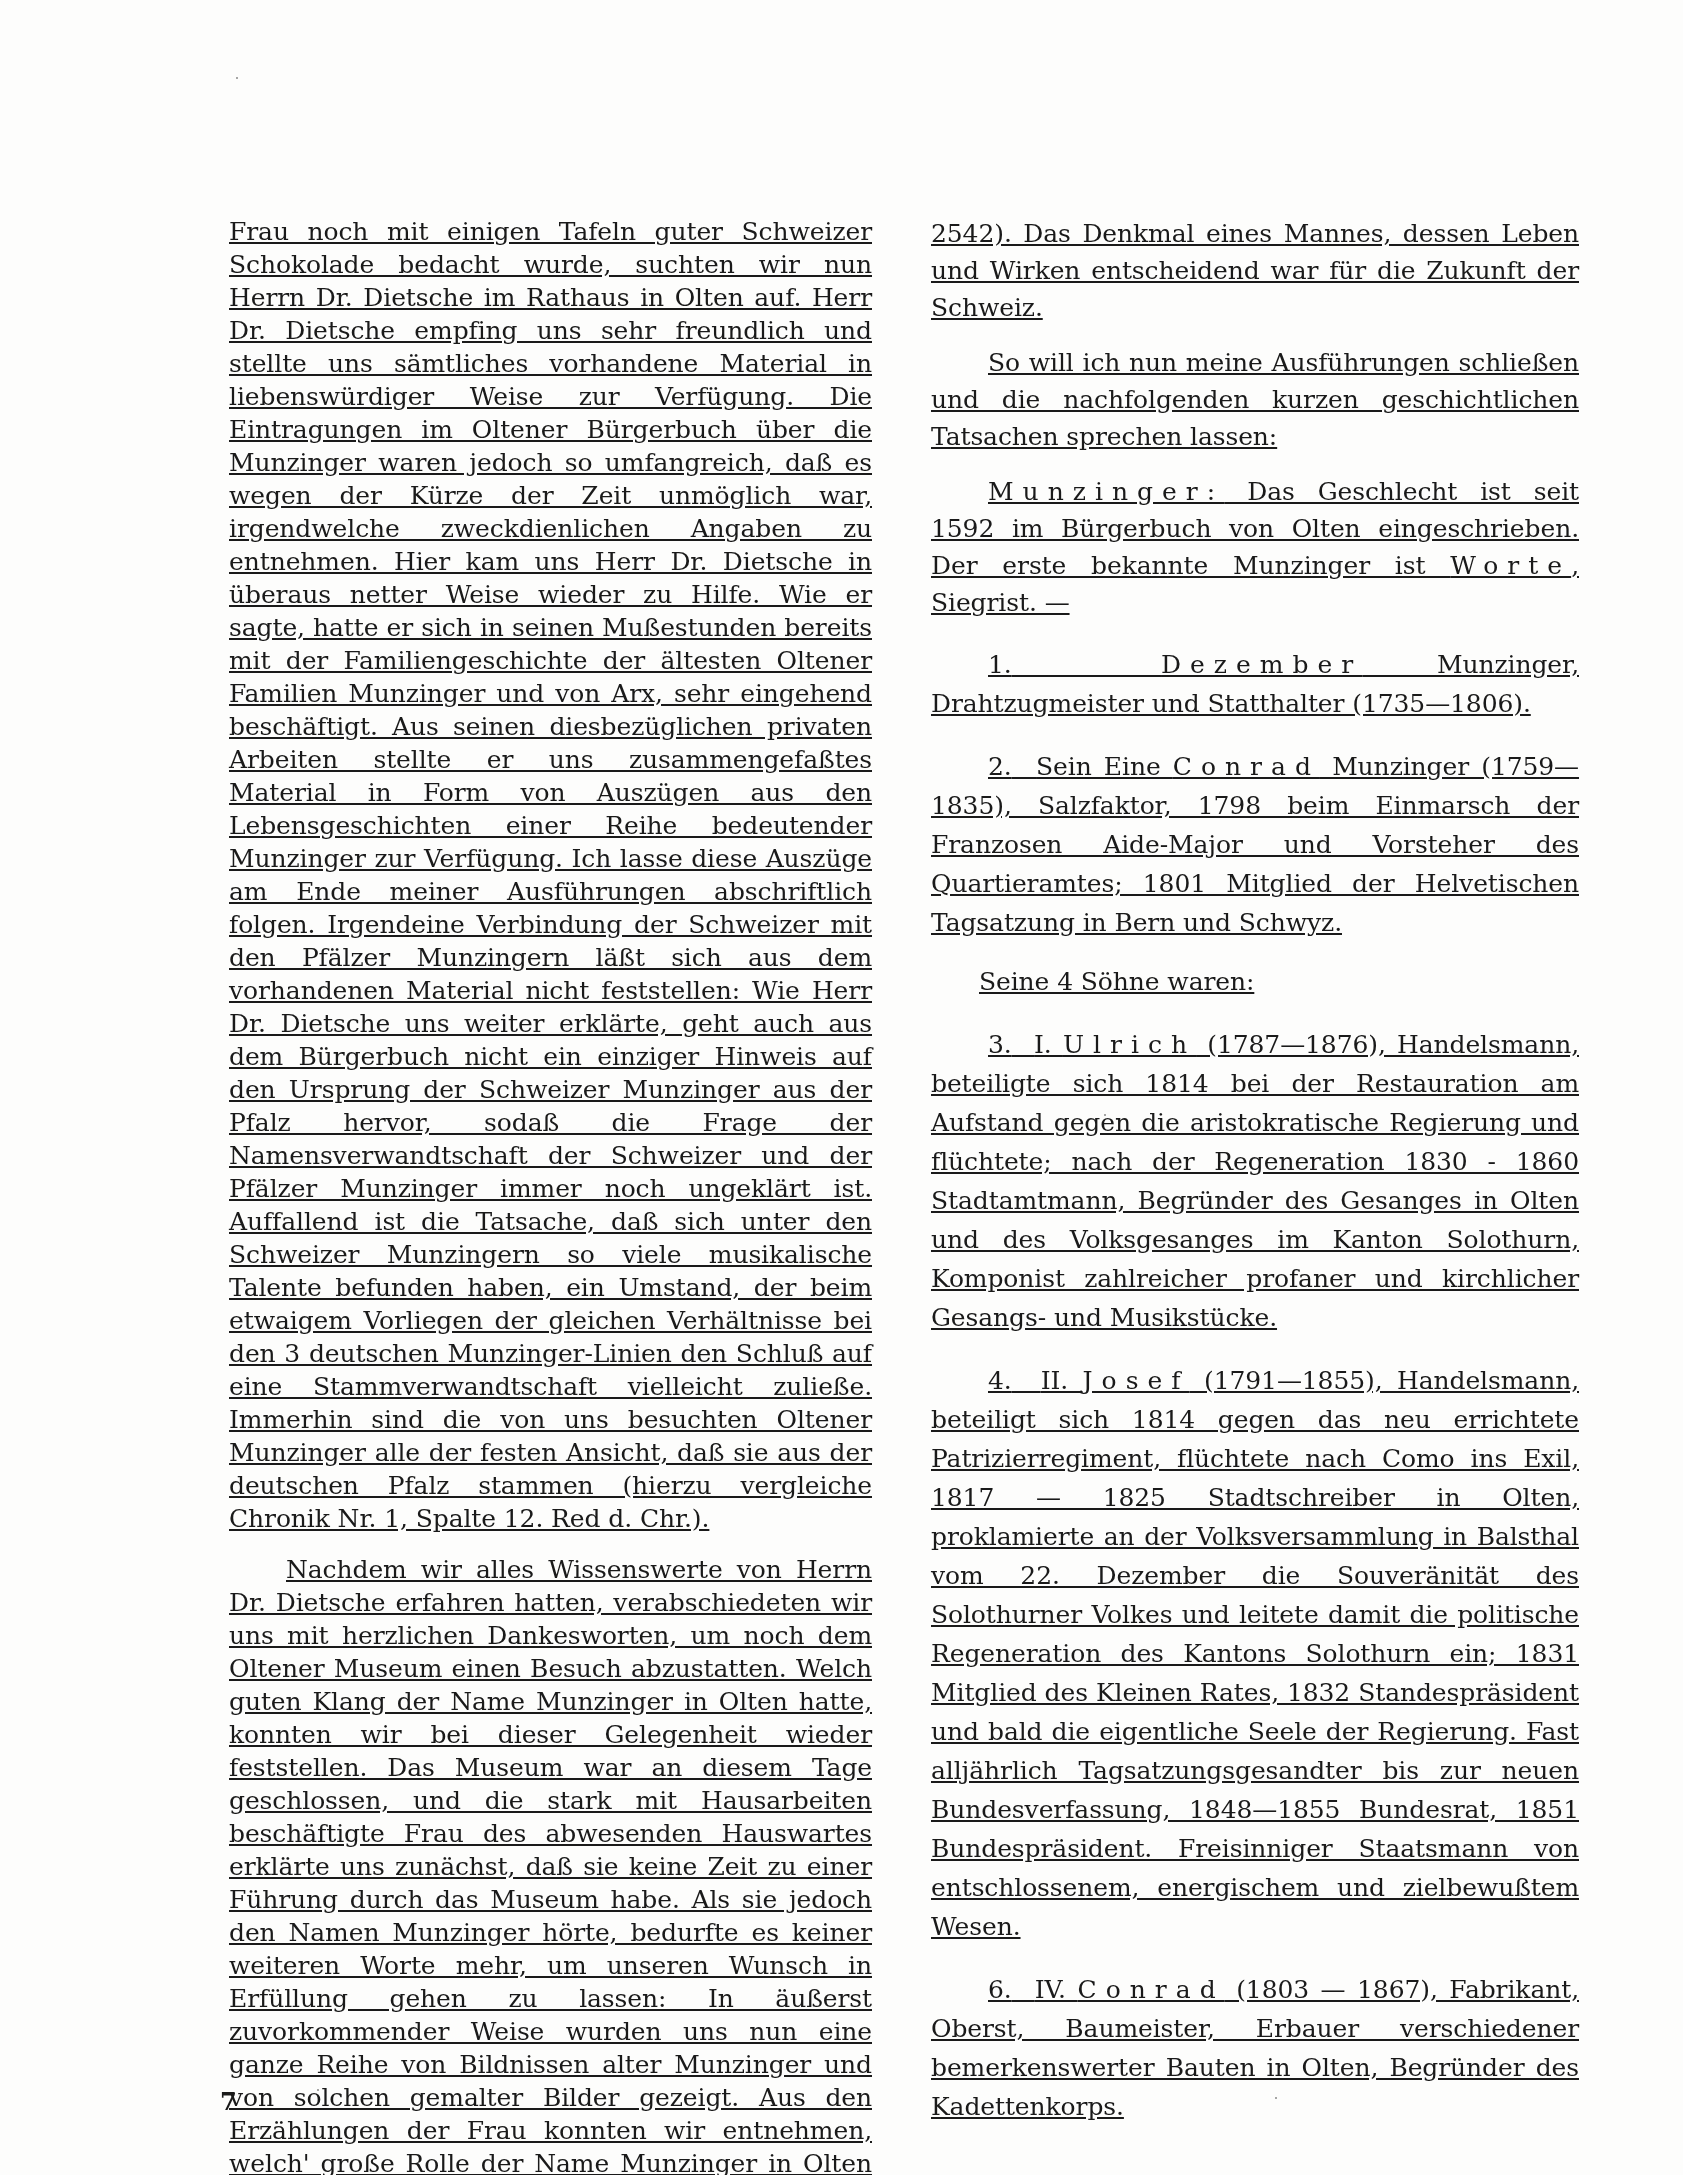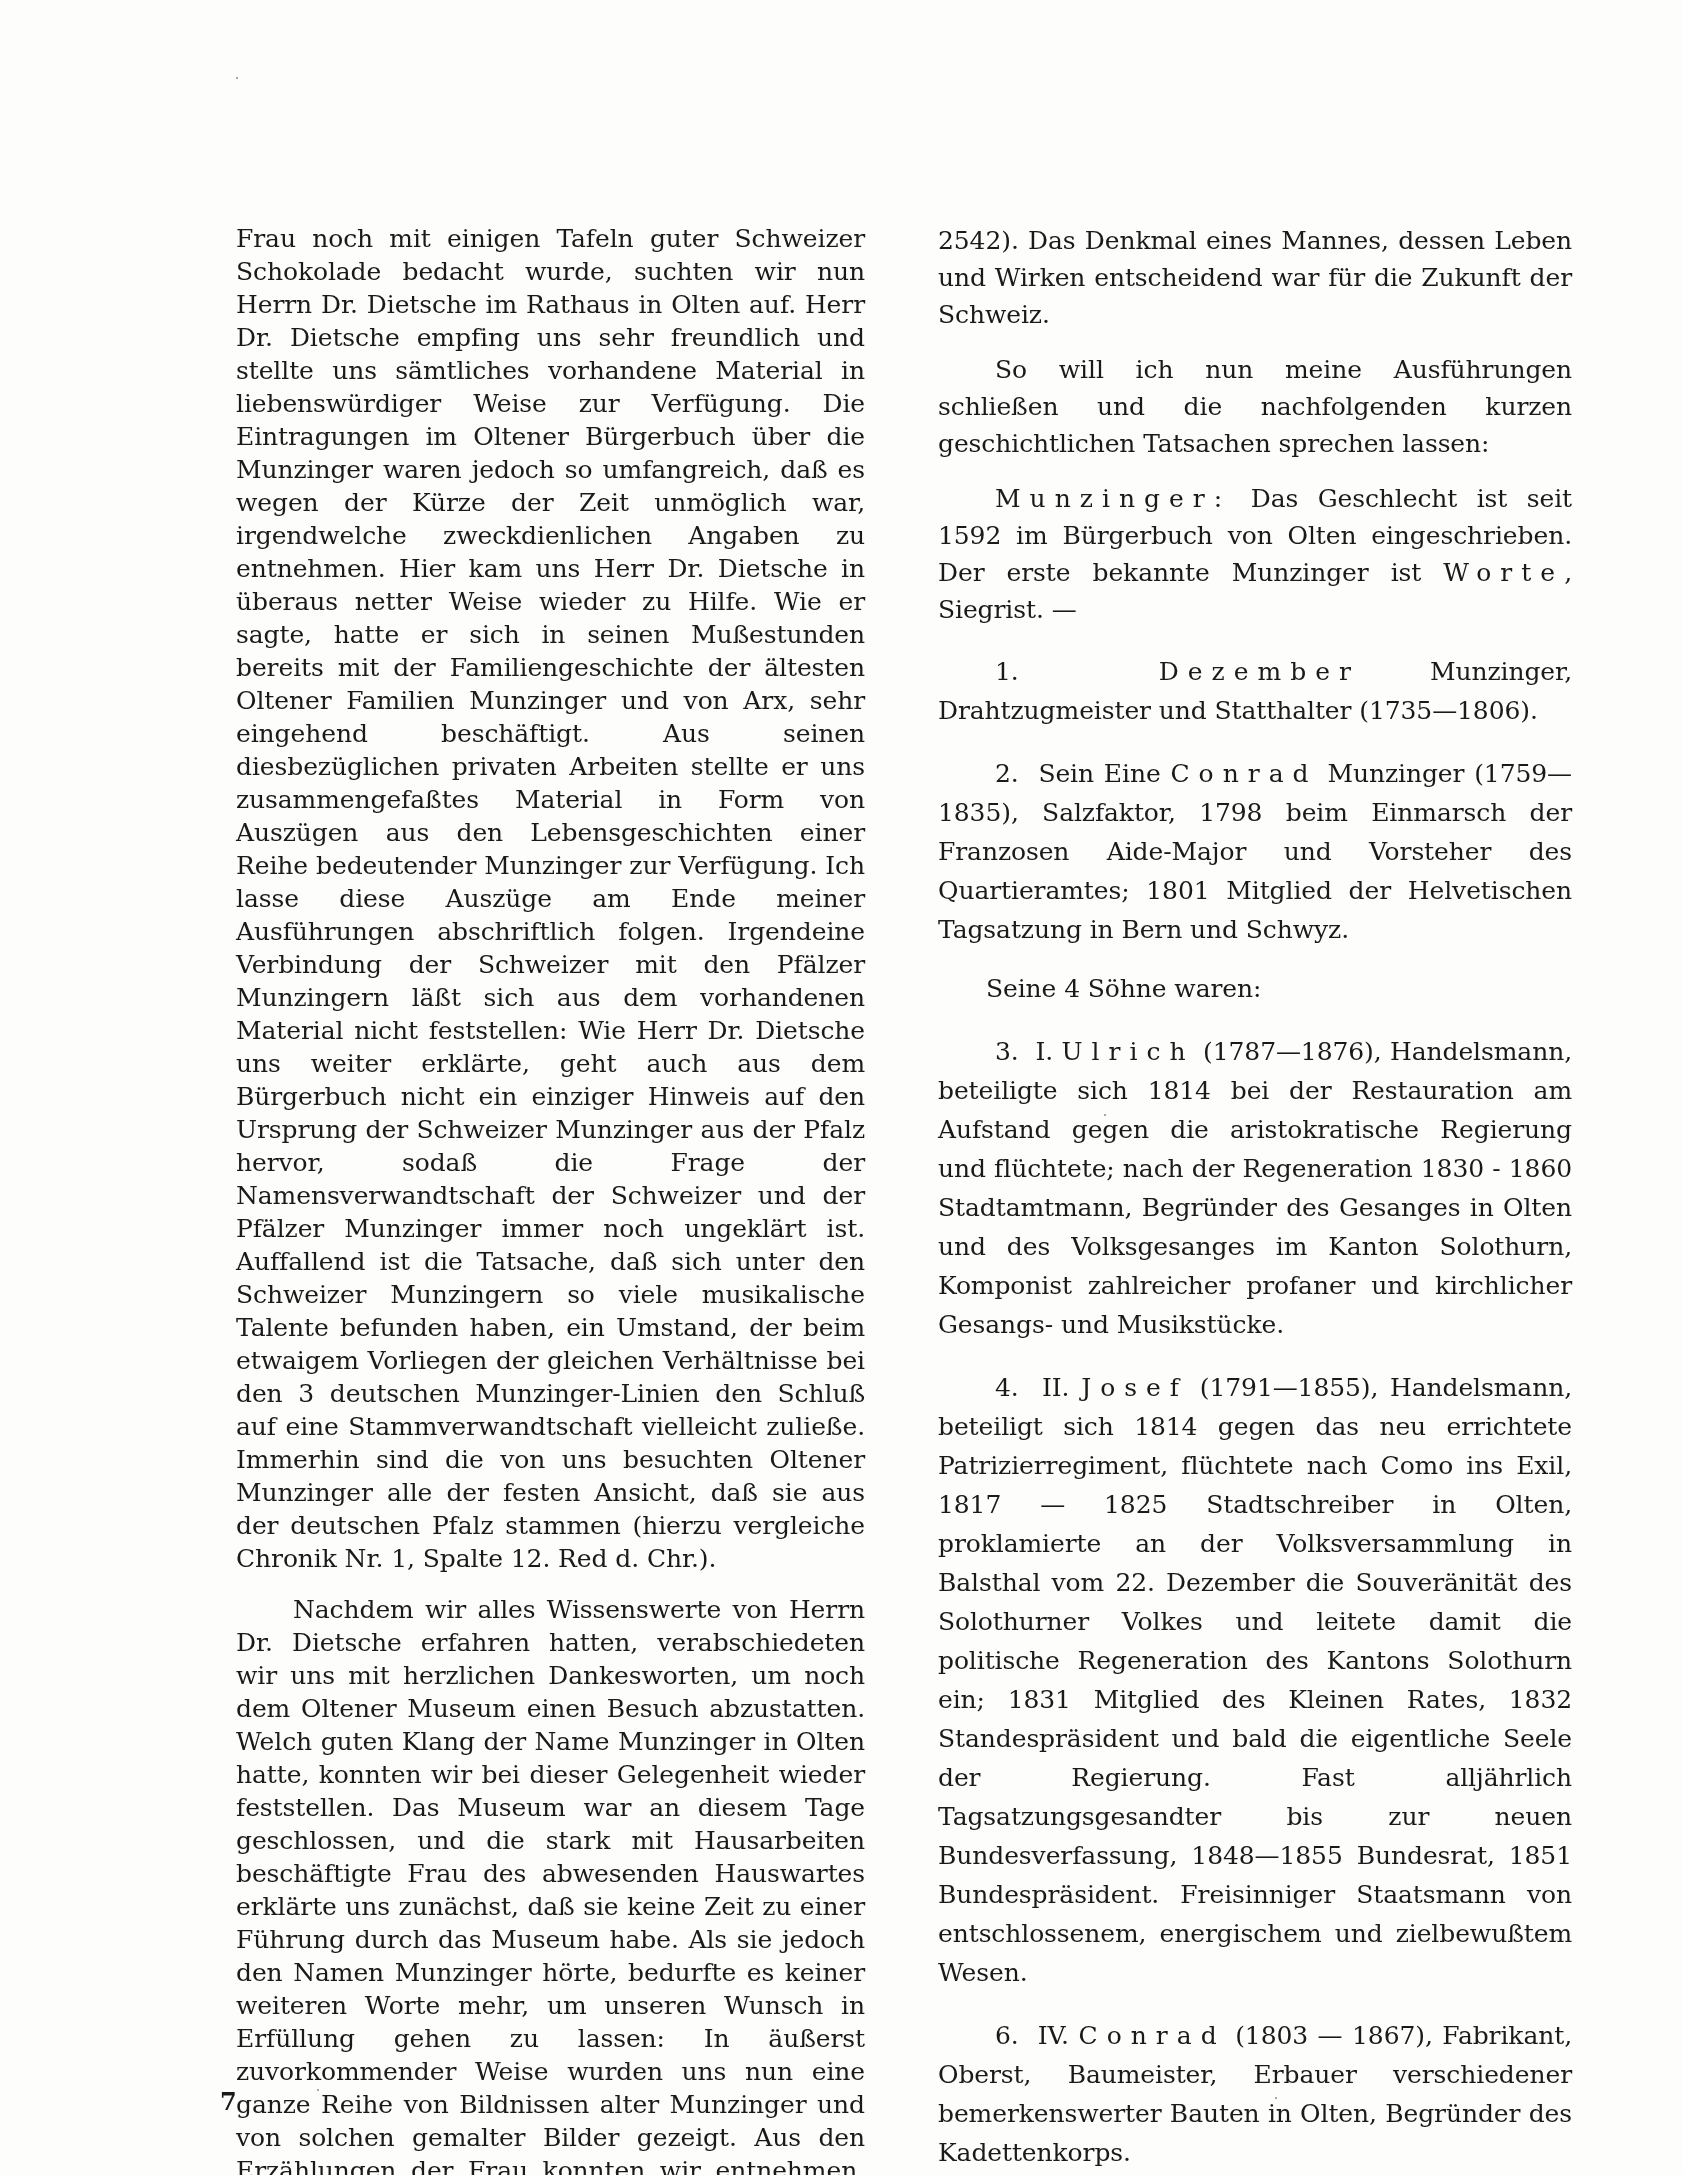--- a/index.html
+++ b/index.html
@@ -3,21 +3,21 @@
 <meta charset="utf-8">
 <style>
   html, body { margin: 0; padding: 0; background: #ffffff; }
   body { width: 1683px; height: 2175px; position: relative; overflow: hidden;
          font-family: "DejaVu Serif", "Liberation Serif", serif; color: #1a1a1a; }
   .page { position: absolute; inset: 0; background: #fdfdfc; }
   .col { position: absolute; top: 210px; font-size: 25px; line-height: 33px; text-align: justify;
          hyphens: manual; letter-spacing: -0.1px; }
   .col-left { left: 224px; width: 653px; }
   .col-right { left: 926px; width: 658px; }
-  .col p { margin: 12px; }
+  .col p { margin: 5px; text-decoration: underline; }
   .indent { text-indent: 57px; }
   .gap { margin-top: 18px !important; }
   .entry { margin-top: 24px !important; line-height: 39px !important; }
   .subhead { text-indent: 48px; margin-top: 20px !important; line-height: 39px; }
   .spaced { letter-spacing: 9px; }
   .rc-top p { line-height: 37px; }
   .page-number { position: absolute; left: 220px; top: 2087px; font-size: 24px; font-weight: bold;
                  font-family: "DejaVu Serif", serif; }
   .speck { position: absolute; width: 2px; height: 2px; background: #888; border-radius: 1px; }
 </style>

